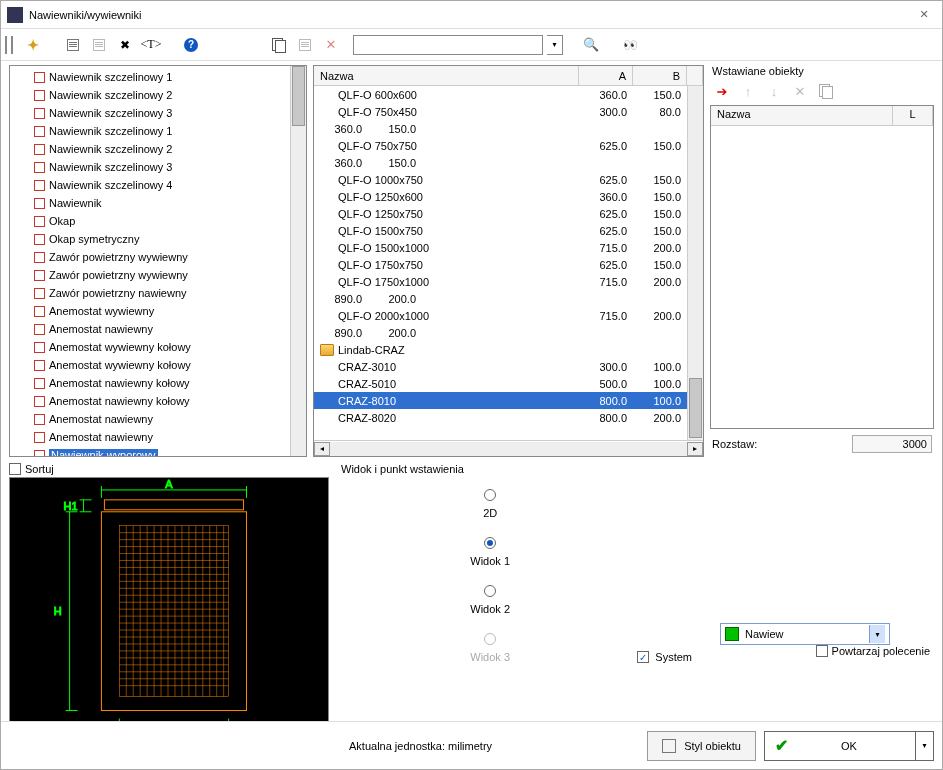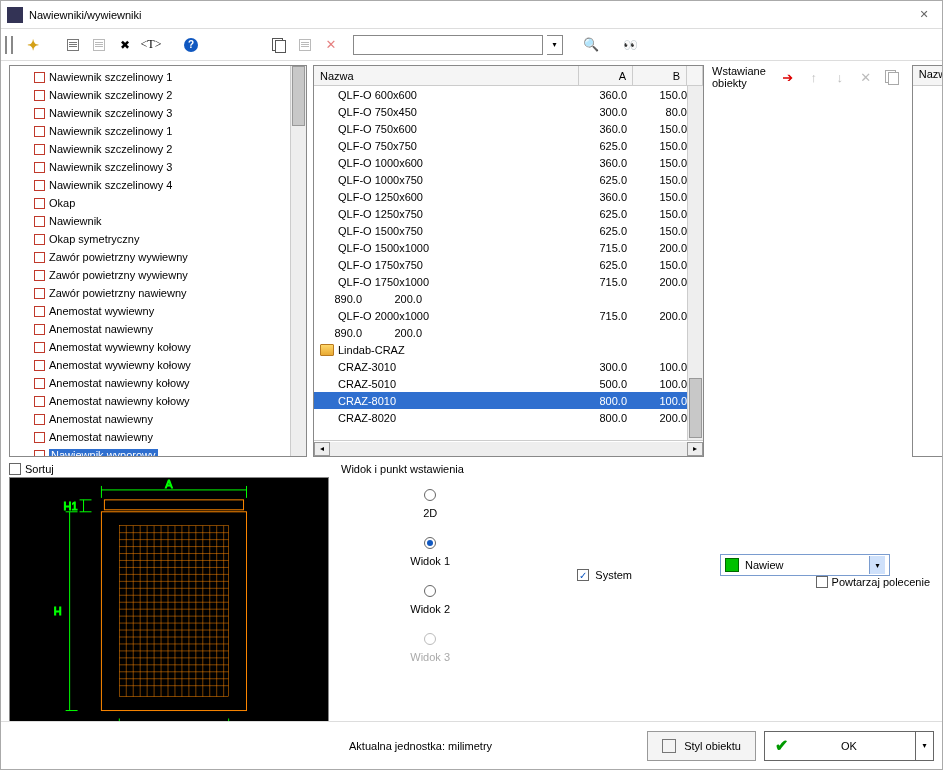--- a/index.html
+++ b/index.html
@@ -29,31 +29,31 @@
   .grid-head { display:flex; background:#f5f5f5; border-bottom:1px solid #ccc; height:20px; }
   .gh { border-right:1px solid #ccc; padding:2px 6px; display:flex; align-items:center;}
   .gh.name { flex:1;}
   .gh.a { width:54px; justify-content:flex-end;}
   .gh.b { width:54px; justify-content:flex-end;}
   .gh.sc { width:16px; padding:0;}
   .grid-body { flex:1; overflow:hidden; }
   .grow { display:flex; height:17px; align-items:center; }
   .grow .gc-name { flex:1; padding-left:24px; }
   .grow .gc-a { width:54px; text-align:right; padding-right:6px;}
-  .grow .gc-b { width:54px; text-align:right; }
+  .grow .gc-b { width:54px; text-align:right; padding-right:6px;}
   .grow .sc { width:16px;}
   .grow.group .gc-name { padding-left:6px; display:flex; align-items:center; gap:4px;}
   .grow.sel { background:#2f6fcf; color:#fff; }
   .folder-ic { width:14px;height:12px;background:linear-gradient(#ffd76a,#e8a933);border:1px solid #b8791f;border-radius:1px;display:inline-block;}
   .grid-hscroll { height:16px; border-top:1px solid #ccc; display:flex; align-items:center;}
   .grid-hscroll .ar { width:16px;height:14px;border:1px solid #999;background:#eee;display:flex;align-items:center;justify-content:center;font-size:8px;}
   .grid-hscroll .track { flex:1; background:#eee; height:14px;}
   .grid-vscroll { position:absolute; right:0; top:20px; bottom:16px; width:16px; background:#eee; border-left:1px solid #ccc;}
   .grid-vthumb { position:absolute; left:1px; right:1px; bottom:2px; height:60px; background:#c8c8c8; border:1px solid #999;}
-  .side-pane { width: 224px; display:flex; flex-direction:row; gap:8px;}
+  .side-pane { width: 224px; display:flex; flex-direction:column; gap:2px;}
   .side-title { padding:0 2px;}
   .side-tb { height:24px; display:flex; align-items:center; gap:10px; padding: 2px 4px;}
   .side-ic { width:16px;height:16px;display:flex;align-items:center;justify-content:center;}
   .side-grid { flex:1; border:1px solid #888; background:#fff;}
   .side-grid-head { display:flex; background:#f5f5f5; border-bottom:1px solid #ccc; height:20px;}
   .sgh { padding:2px 6px; border-right:1px solid #ccc;}
   .sgh.n { flex:1;}
   .sgh.l { width:40px; text-align:center;}
   .rozstaw { display:flex; align-items:center; gap:8px; padding:4px 2px;}
   .rozstaw input { width:80px; height:18px; text-align:right; border:1px solid #aaa; background:#f7f7f7; padding-right:4px;}
@@ -93,21 +93,21 @@
   .ico-copy::after{left:3px;top:2px;}
   .ico-x { color:#c00; font-size:13px;}
   .ico-T { font-family:serif; font-size:12px;}
   .ico-tools { font-size:12px;}
   .ico-list { width:12px;height:12px;border:1px solid #777;display:flex;flex-direction:column;justify-content:space-evenly;padding:1px;}
   .ico-list span{height:1px;background:#777;display:block;}
   .arrow{font-size:13px;}
   .arrow.red{color:#d00;}
   .arrow.dim{color:#bbb;}
   .top-right-sys { display:flex; align-items:center; gap:6px; padding-left:0px;}
-  .mid-right-wrap { display:flex; gap:88px; align-items:center;}
+  .mid-right-wrap { display:flex; gap:28px; align-items:flex-end;}
 </style>
 </head>
 <body>
 
 <div class="window">
   <div class="titlebar">
     <div class="appicon"></div>
     <div class="title">Nawiewniki/wywiewniki</div>
     <div class="closebtn">✕</div>
   </div>
@@ -198,25 +198,25 @@
             <div class="tree-item">
               <span class="tree-chk"></span>
               <span class="txt">Nawiewnik szczelinowy 3</span>
             </div>
             <div class="tree-item">
               <span class="tree-chk"></span>
               <span class="txt">Nawiewnik szczelinowy 4</span>
             </div>
             <div class="tree-item">
               <span class="tree-chk"></span>
+              <span class="txt">Nawiewnik</span>
+            </div>
+            <div class="tree-item">
+              <span class="tree-chk"></span>
               <span class="txt">Okap</span>
-            </div>
-            <div class="tree-item">
-              <span class="tree-chk"></span>
-              <span class="txt">Nawiewnik</span>
             </div>
             <div class="tree-item">
               <span class="tree-chk"></span>
               <span class="txt">Okap symetryczny</span>
             </div>
             <div class="tree-item">
               <span class="tree-chk"></span>
               <span class="txt">Zawór powietrzny wywiewny</span>
             </div>
             <div class="tree-item">
@@ -283,33 +283,31 @@
               <div class="gc-b">150.0</div>
               <div class="sc"></div>
             </div>
             <div class="grow">
               <div class="gc-name">QLF-O 750x450</div>
               <div class="gc-a">300.0</div>
               <div class="gc-b">80.0</div>
               <div class="sc"></div>
             </div>
             <div class="grow">
-              <div class="gc-name">QLF-O 750x600</div>
               <div class="gc-a">360.0</div>
               <div class="gc-b">150.0</div>
               <div class="sc"></div>
             </div>
             <div class="grow">
               <div class="gc-name">QLF-O 750x750</div>
               <div class="gc-a">625.0</div>
               <div class="gc-b">150.0</div>
               <div class="sc"></div>
             </div>
             <div class="grow">
-              <div class="gc-name">QLF-O 1000x600</div>
               <div class="gc-a">360.0</div>
               <div class="gc-b">150.0</div>
               <div class="sc"></div>
             </div>
             <div class="grow">
               <div class="gc-name">QLF-O 1000x750</div>
               <div class="gc-a">625.0</div>
               <div class="gc-b">150.0</div>
               <div class="sc"></div>
             </div>

